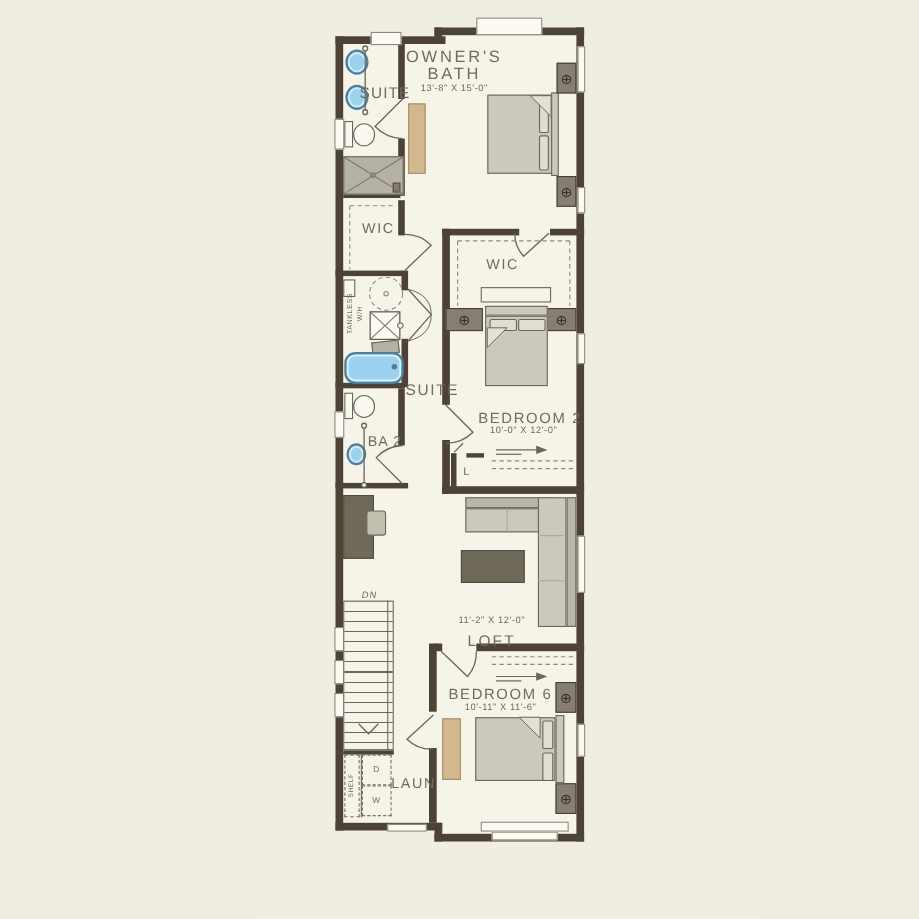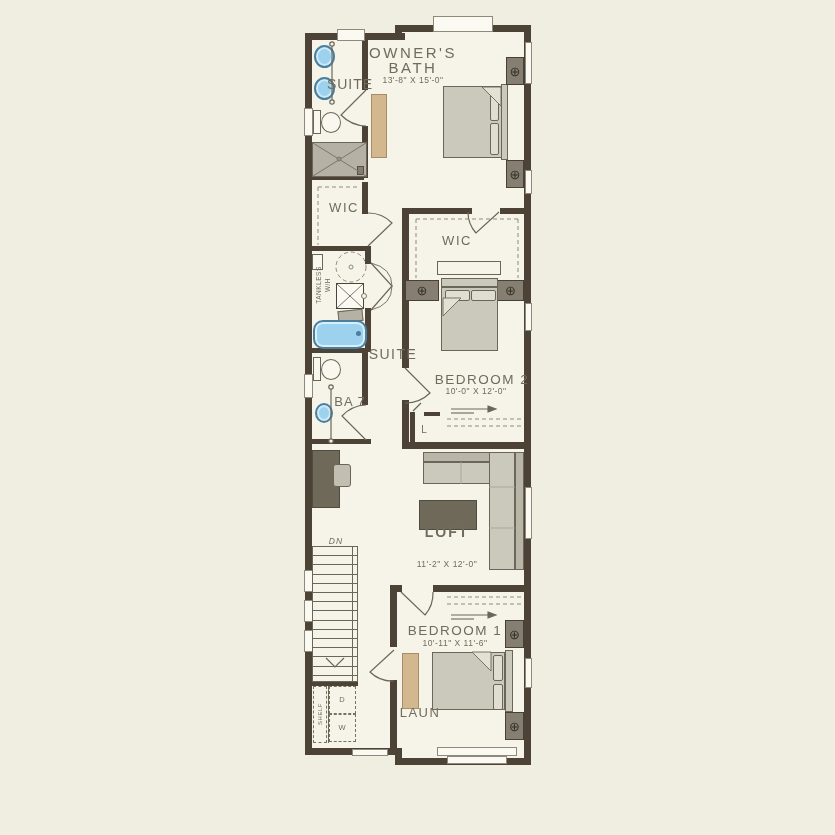--- a/index.html
+++ b/index.html
@@ -213,29 +213,29 @@
     </g>
   </svg>
 
   <div class="lbl" style="left:413px;top:52px;font-size:15px;letter-spacing:2.5px;">OWNER'S</div>
   <div class="lbl" style="left:413px;top:67px;font-size:15px;letter-spacing:2.5px;">BATH</div>
   <div class="lbl" style="left:413px;top:80px;font-size:8.5px;letter-spacing:0.5px;">13'-8" X 15'-0"</div>
   <div class="lbl" style="left:350px;top:84px;font-size:14px;letter-spacing:1px;">SUITE</div>
   <div class="lbl" style="left:344px;top:207px;font-size:13px;letter-spacing:1.5px;">WIC</div>
   <div class="lbl" style="left:457px;top:240px;font-size:13px;letter-spacing:1.5px;">WIC</div>
   <div class="lbl" style="left:393px;top:354px;font-size:14px;letter-spacing:1.5px;">SUITE</div>
-  <div class="lbl" style="left:350px;top:401px;font-size:13px;letter-spacing:1px;">BA 7</div>
+  <div class="lbl" style="left:350px;top:401px;font-size:13px;letter-spacing:1px;">BA 2</div>
   <div class="lbl" style="left:476px;top:380px;font-size:13.5px;letter-spacing:1.5px;padding-left:12px;">BEDROOM 2</div>
   <div class="lbl" style="left:476px;top:391px;font-size:8.5px;letter-spacing:0.5px;">10'-0" X 12'-0"</div>
   <div class="lbl" style="left:424px;top:430px;font-size:10px;">L</div>
-  <div class="lbl" style="left:447px;top:532px;font-size:14px;letter-spacing:2px;font-weight:bold;">LOFT</div>
+  <div class="lbl" style="left:447px;top:582px;font-size:14px;letter-spacing:2px;">LOFT</div>
   <div class="lbl" style="left:447px;top:564px;font-size:8.5px;letter-spacing:0.5px;">11'-2" X 12'-0"</div>
   <div class="lbl" style="left:336px;top:541px;font-size:8.5px;letter-spacing:1px;font-style:italic;">DN</div>
-  <div class="lbl" style="left:455px;top:631px;font-size:13.5px;letter-spacing:1.5px;">BEDROOM 1</div>
+  <div class="lbl" style="left:455px;top:631px;font-size:13.5px;letter-spacing:1.5px;">BEDROOM 6</div>
   <div class="lbl" style="left:455px;top:643px;font-size:8.5px;letter-spacing:0.5px;">10'-11" X 11'-6"</div>
-  <div class="lbl" style="left:376px;top:712px;font-size:13px;letter-spacing:1.5px;margin-left:44px;">LAUN</div>
+  <div class="lbl" style="left:376px;top:712px;font-size:13px;letter-spacing:1.5px;">LAUN</div>
   <div class="lbl rot" style="left:319px;top:285px;font-size:6.5px;letter-spacing:0.5px;">TANKLESS</div>
   <div class="lbl rot" style="left:328px;top:285px;font-size:6.5px;letter-spacing:0.5px;">W/H</div>
   <div class="lbl rot" style="left:320px;top:714px;font-size:6px;letter-spacing:0.5px;">SHELF</div>
   <div class="lbl" style="left:342px;top:700px;font-size:7.5px;">D</div>
   <div class="lbl" style="left:342px;top:728px;font-size:7.5px;">W</div>
 
 </div>
 
 </body></html>

